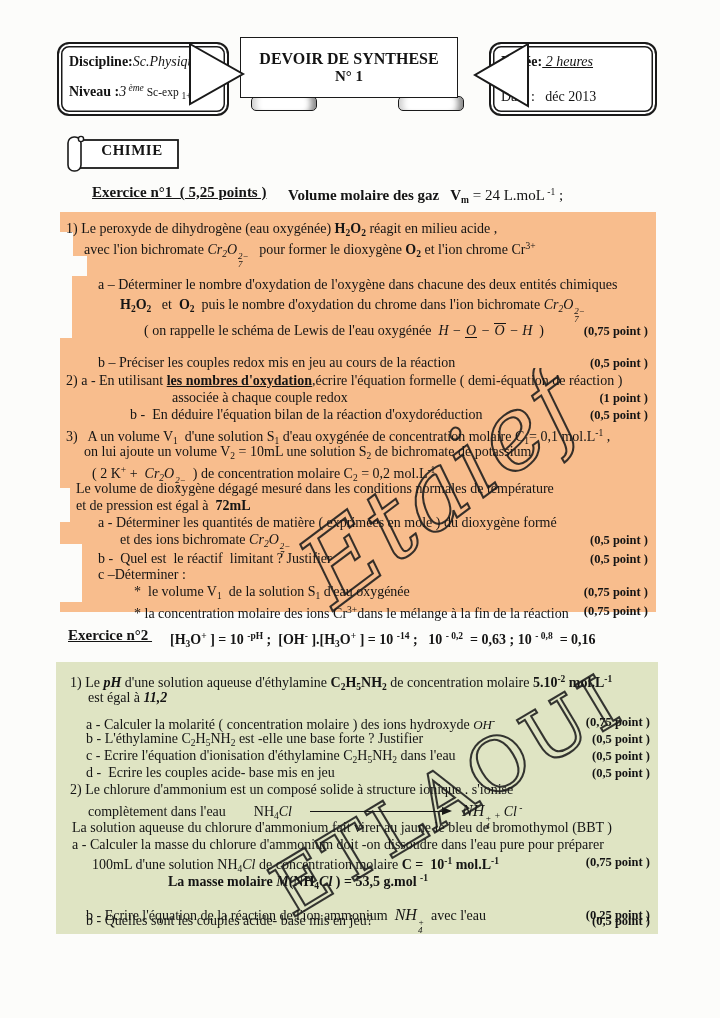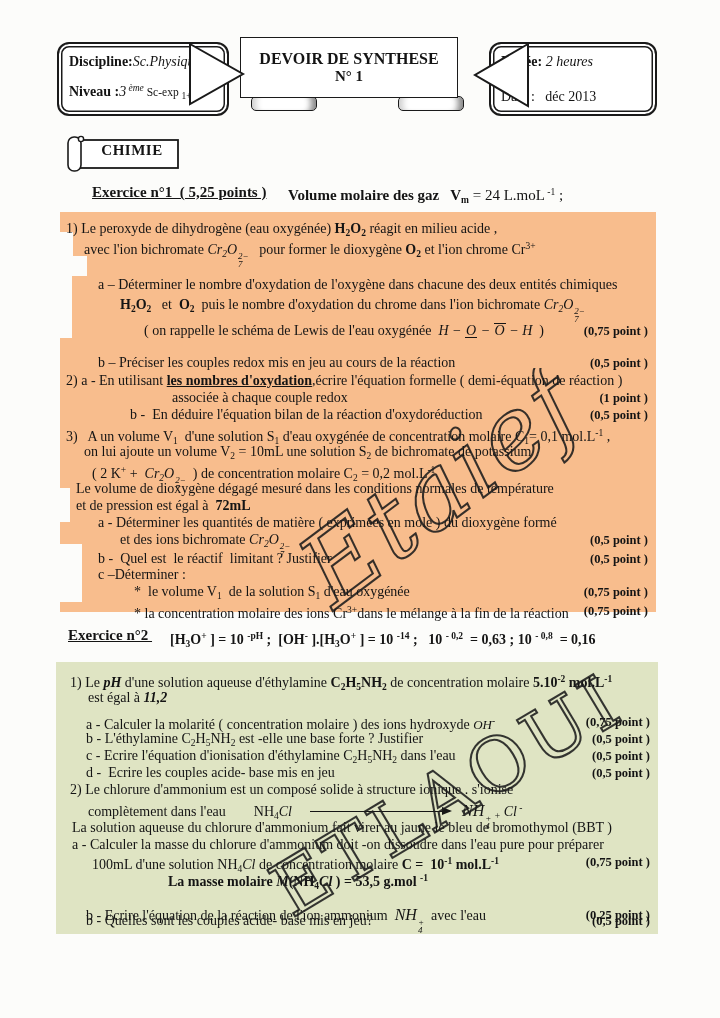--- a/index.html
+++ b/index.html
@@ -48,21 +48,21 @@
 
     <div class="roll" style="left:251px;top:96px;width:64px;height:13px"></div>
     <div class="roll" style="left:398px;top:96px;width:64px;height:13px"></div>
 
     <div class="ribbon-box" style="left:240px;top:37px;width:218px;height:61px">
         <div class="tline" style="font-size: 16px;"><span style="font-weight: 700;">DEVOIR DE SYNTHESE</span></div>
         <div class="tline" style="font-size: 15px;"><span style="font-weight: 700;">N° 1</span></div>
       </div>
 
     <div class="hdr-box" style="left:489px;top:42px;width:168px;height:74px">
-        <div class="tline"><span style="font-weight: 700;">Durée:</span><span style="font-style: italic;"> 2 heures</span></div>
+        <div class="tline"><span style="font-weight: 700;">Durée:</span><span style="font-style: italic; text-decoration: underline;"> 2 heures</span></div>
         <div class="tline"><span>Date :   déc 2013</span></div>
       </div>
 
     <svg class="hdr-svg" width="720" height="130">
       <polygon points="190,44 243,74 190,104" fill="#ffffff" stroke="#1a1a1a" stroke-width="2"></polygon>
       <polygon points="528,44 475,75 528,106" fill="#ffffff" stroke="#1a1a1a" stroke-width="2"></polygon>
     </svg>
   </div>
 
   <div class="banner">

